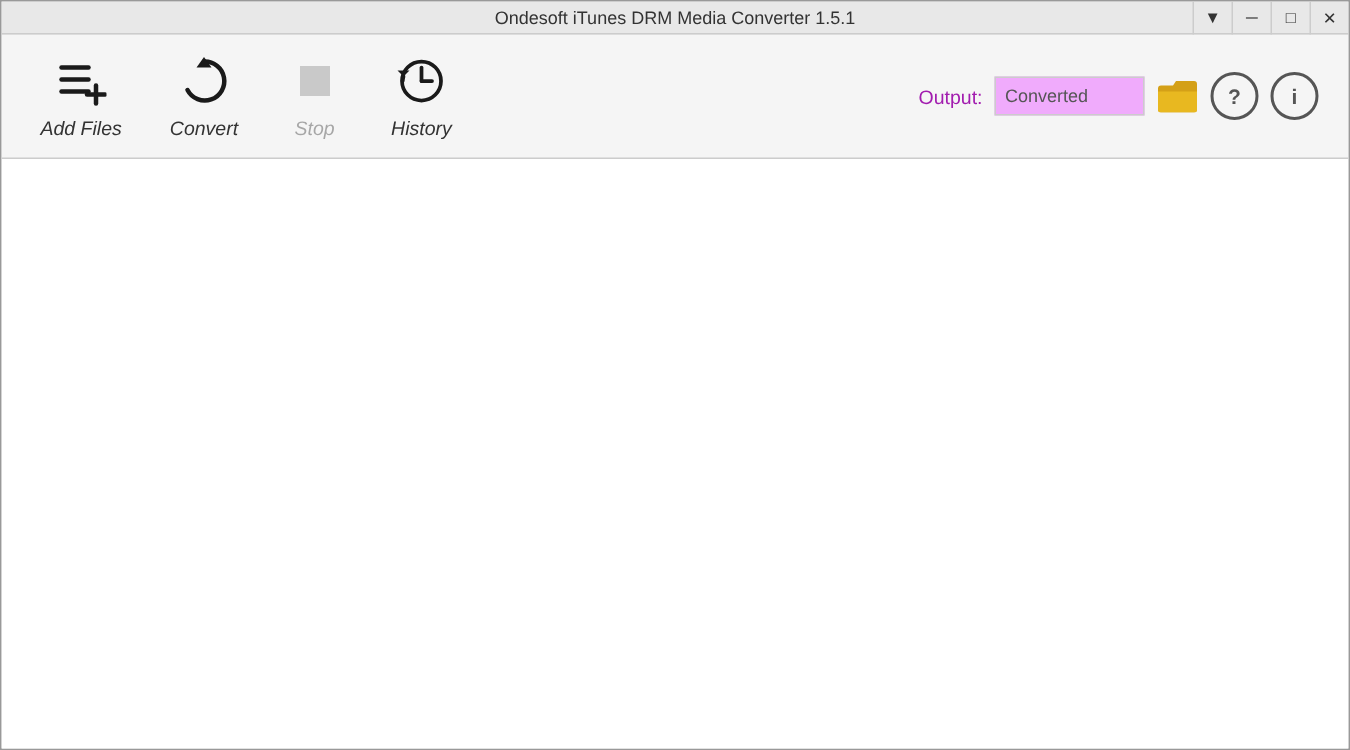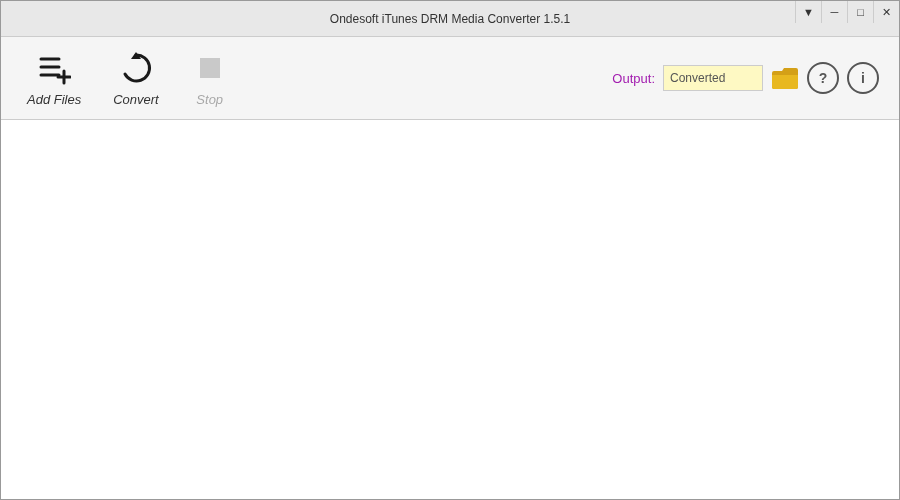--- a/index.html
+++ b/index.html
@@ -12,21 +12,21 @@
       width: 900px;
       height: 500px;
       background: #f0f0f0;
       font-family: Arial, sans-serif;
       overflow: hidden;
       border: 1px solid #999;
     }
 
     .title-bar {
       background: #e8e8e8;
-      height: 36px;
+      height: 22px;
       display: flex;
       align-items: center;
       justify-content: center;
       border-bottom: 1px solid #ccc;
       position: relative;
     }
 
     .title-bar-text {
       font-size: 12px;
       color: #333;
@@ -108,21 +108,21 @@
 
     .output-label {
       font-size: 13px;
       color: #a21caf;
     }
 
     .output-input {
       width: 100px;
       height: 26px;
       border: 1px solid #ccc;
-      background: #fef9c3;
+      background: #f0abfc;
       padding: 0 6px;
       font-size: 12px;
       color: #555;
     }
 
     .folder-btn {
       width: 28px;
       height: 28px;
       cursor: pointer;
       display: flex;
@@ -227,20 +227,35 @@
     <span class="toolbar-label">Convert</span>
   </div>
 
   <div class="toolbar-item disabled">
     <div class="toolbar-icon">
       <div class="stop-icon-inner"></div>
     </div>
     <span class="toolbar-label">Stop</span>
   </div>
 
+  <div class="toolbar-item">
+    <div class="toolbar-icon history-icon">
+      <svg viewBox="0 0 34 34" fill="none" xmlns="http://www.w3.org/2000/svg">
+
+        <circle cx="17" cy="17" r="13" stroke="#1a1a1a" stroke-width="2.5" fill="none"></circle>
+
+        <line x1="17" y1="17" x2="17" y2="8" stroke="#1a1a1a" stroke-width="2.5" stroke-linecap="round"></line>
+        <line x1="17" y1="17" x2="24" y2="17" stroke="#1a1a1a" stroke-width="2.5" stroke-linecap="round"></line>
+
+        <path d="M5 14 A13 13 0 0 0 4.5 17" stroke="#1a1a1a" stroke-width="2.5" stroke-linecap="round" fill="none"></path>
+        <polygon points="5,14 1,10 9,10" fill="#1a1a1a"></polygon>
+      </svg>
+    </div>
+    <span class="toolbar-label">History</span>
+  </div>
 
   <div class="toolbar-separator"></div>
 
   <div class="output-area">
     <span class="output-label">Output:</span>
     <input class="output-input" type="text" value="Converted" style="">
 
     <button class="folder-btn">
       <svg width="26" height="22" viewBox="0 0 26 22">
         <path d="M0 6 Q0 4 2 4 L10 4 L12 1 L24 1 Q26 1 26 3 L26 20 Q26 22 24 22 L2 22 Q0 22 0 20 Z" fill="#d4a017"></path>

